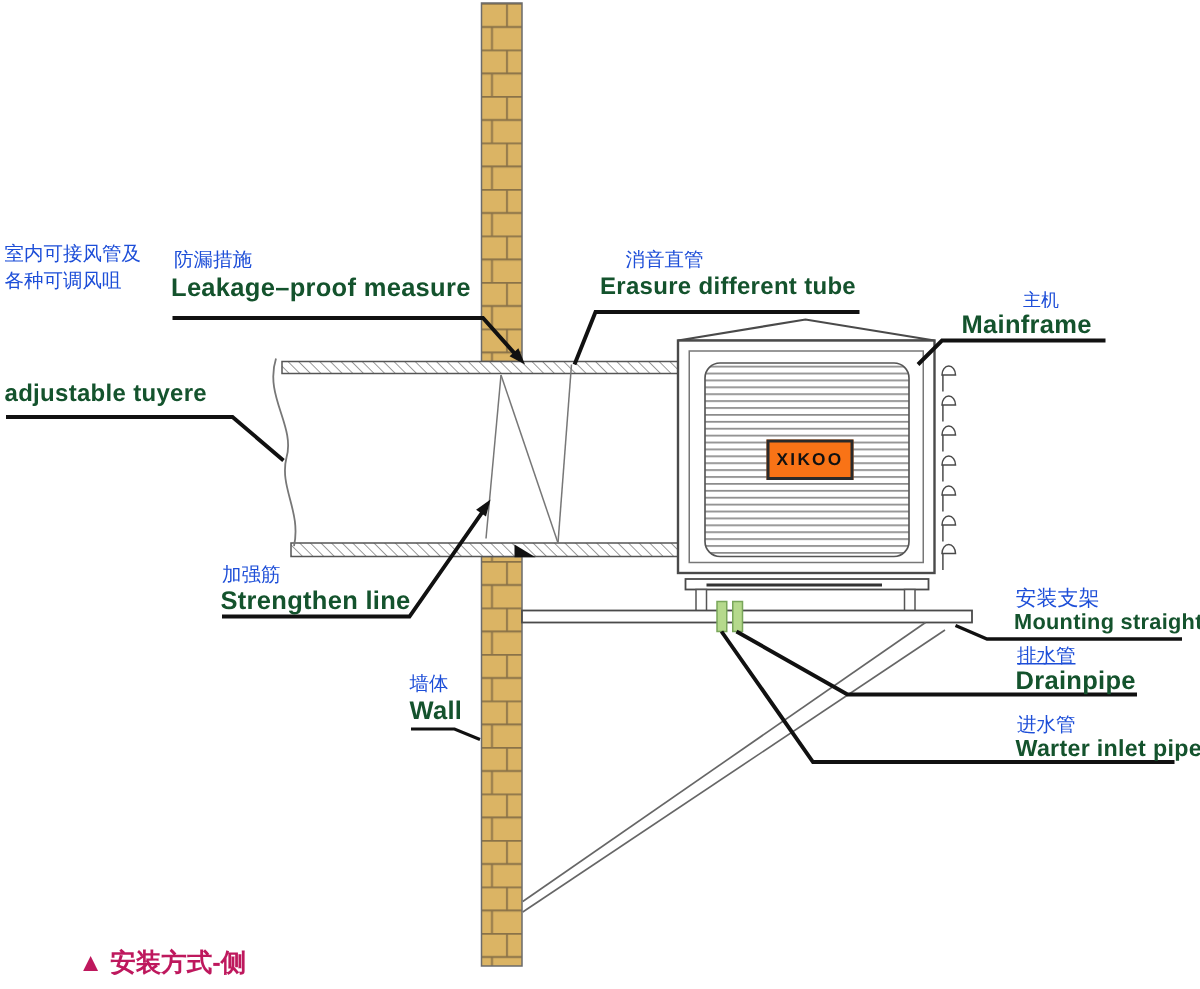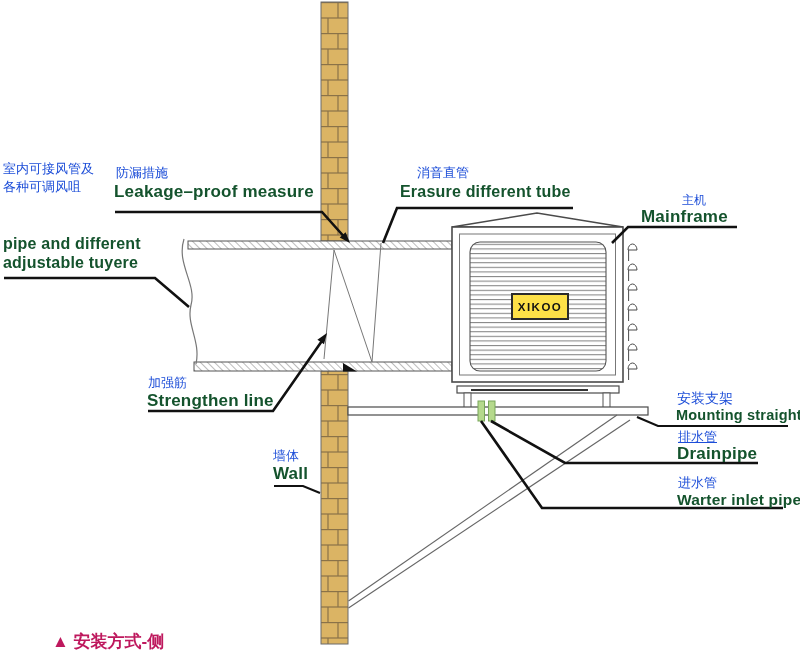--- a/index.html
+++ b/index.html
@@ -9,21 +9,21 @@
   }
   .canvas svg.diagram{position:absolute;left:0;top:0;z-index:1;}
   .label{position:absolute;z-index:2;white-space:nowrap;line-height:1.15;}
   .zh{font-size:13px;color:#1d4ed8;font-weight:500;}
   .en{font-size:16px;font-weight:bold;color:#14532d;letter-spacing:.2px;}
   .en.big{font-size:17px;}
   .en.semi{font-size:14.5px;font-weight:600;}
   .multiline{line-height:19px;}
   .logo-box{
     position:absolute;z-index:3;left:511px;top:293px;width:54px;height:23px;
-    background:#fde047;border:2px solid #2a2a2a;display:flex;align-items:center;justify-content:center;
+    background:#f97316;border:2px solid #2a2a2a;display:flex;align-items:center;justify-content:center;
     font-size:11.5px;font-weight:bold;letter-spacing:1.5px;color:#111;
   }
   .footer-left{left:52px;top:632px;font-size:17px;font-weight:bold;color:#be185d;}
   .footer-right{left:458px;top:632px;font-size:19px;font-weight:bold;color:#000;}
 </style>
 </head>
 <body>
 
 <div class="canvas">
 
@@ -117,21 +117,21 @@
     <polygon points="350,243 339.7,237.5 345.6,232.2" fill="#111"></polygon>
     <polygon points="327,333 324,344.3 317.4,339.8" fill="#111"></polygon>
   </svg>
 
   <div class="logo-box">XIKOO</div>
 
   <div class="label zh" style="left:3px;top:162px;">室内可接风管及</div>
   <div class="label zh" style="left:3px;top:180px;">各种可调风咀</div>
   <div class="label en multiline" style="left:3px;top:215px;">
     <br>
-    <span>pipe and different</span><br>
+    <br>
     <span>adjustable tuyere</span>
   </div>
 
   <div class="label zh" style="left:116px;top:166px;">防漏措施</div>
   <div class="label en big" style="left:114px;top:182px;">Leakage–proof measure</div>
 
   <div class="label zh" style="left:402px;top:166px;margin-left:15px;">消音直管</div>
   <div class="label en" style="left:400px;top:183px;">Erasure different tube</div>
 
   <div class="label zh" style="left:642px;top:194px;font-size:12px;margin-left:40px;">主机</div>

